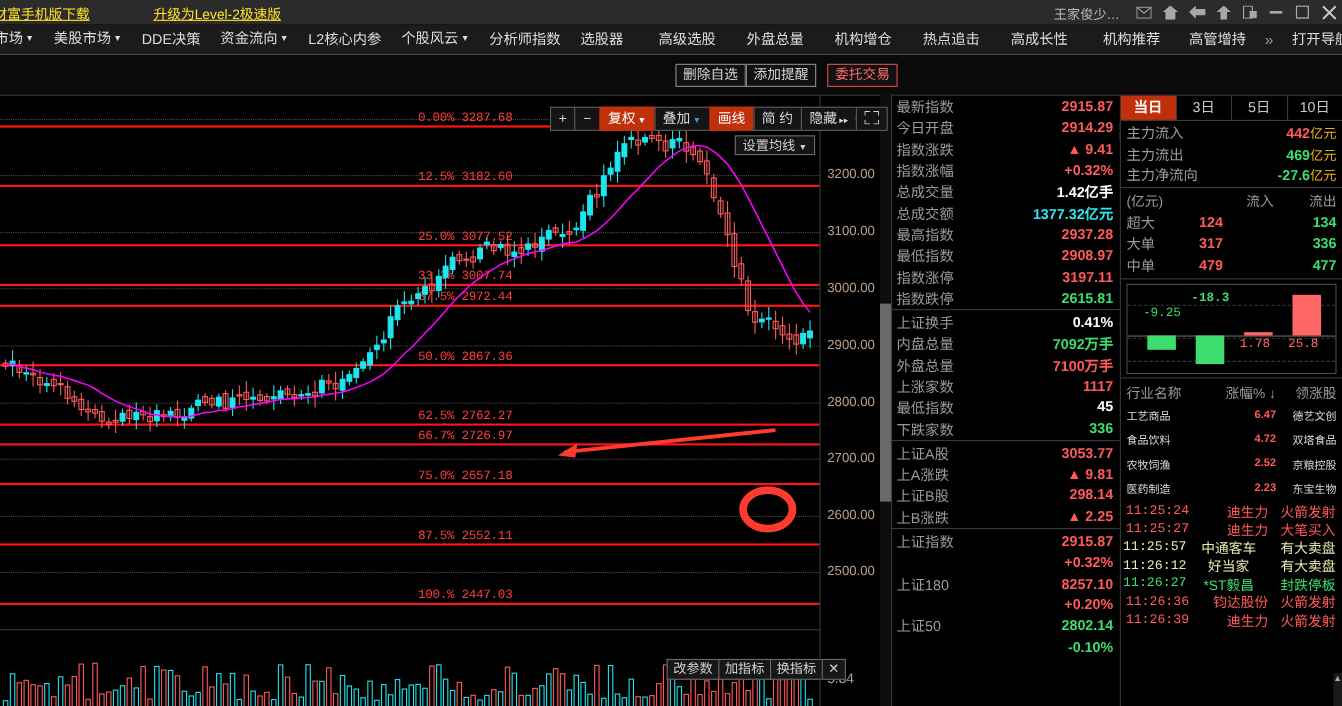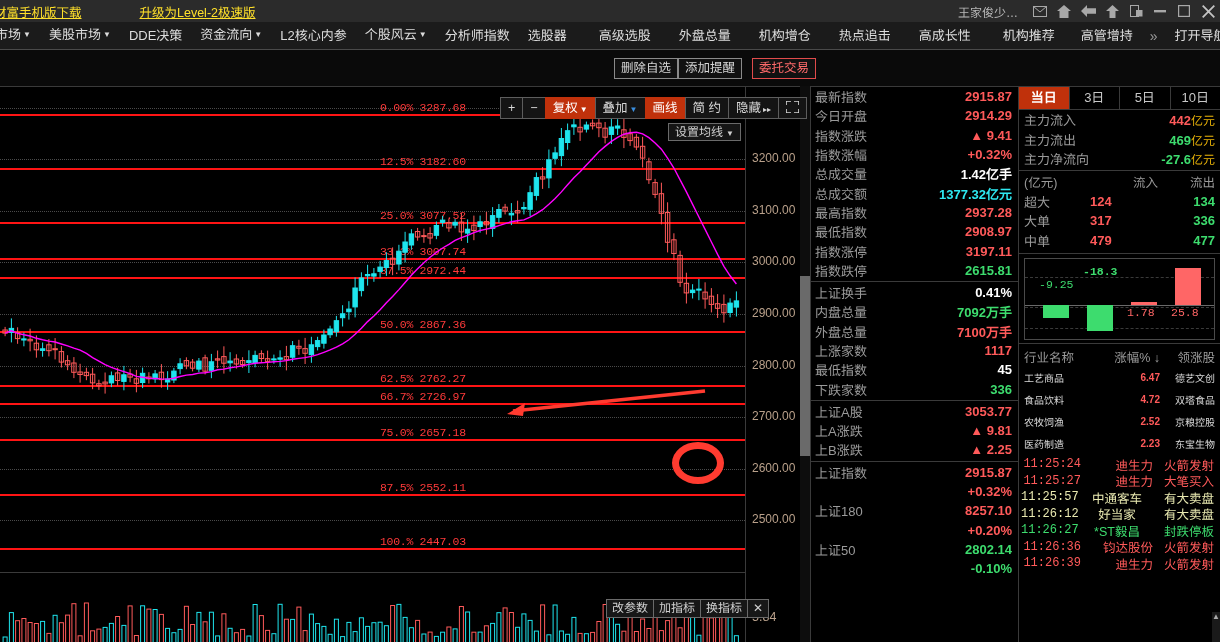--- a/index.html
+++ b/index.html
@@ -873,20 +873,24 @@
       <div class="dsep"></div>
       <div class="drow">
         <span class="k">上证A股</span>
         <span class="v red">3053.77</span>
       </div>
       <div class="drow">
         <span class="k">上A涨跌</span>
         <span class="v red">▲ 9.81</span>
       </div>
       <div class="drow">
+        <span class="k">上证B股</span>
+        <span class="v red">298.14</span>
+      </div>
+      <div class="drow">
         <span class="k">上B涨跌</span>
         <span class="v red">▲ 2.25</span>
       </div>
       <div class="dsep"></div>
       <div class="drow">
         <span class="k">上证指数</span>
         <span class="v red">2915.87</span>
       </div>
       <div class="drow">
         <span class="k"></span>

